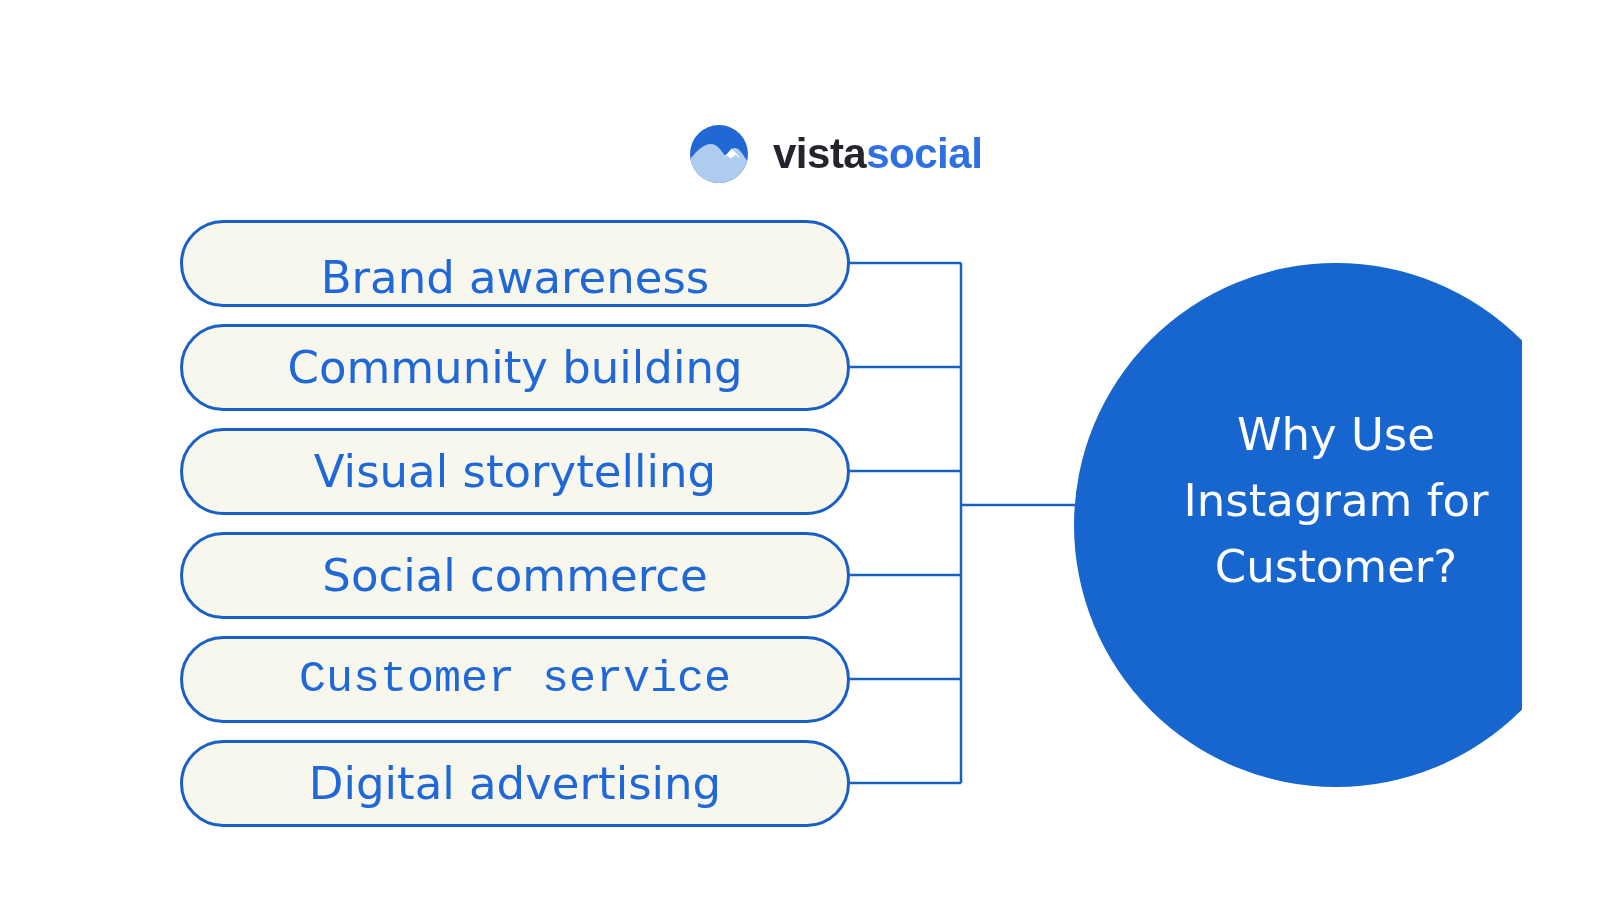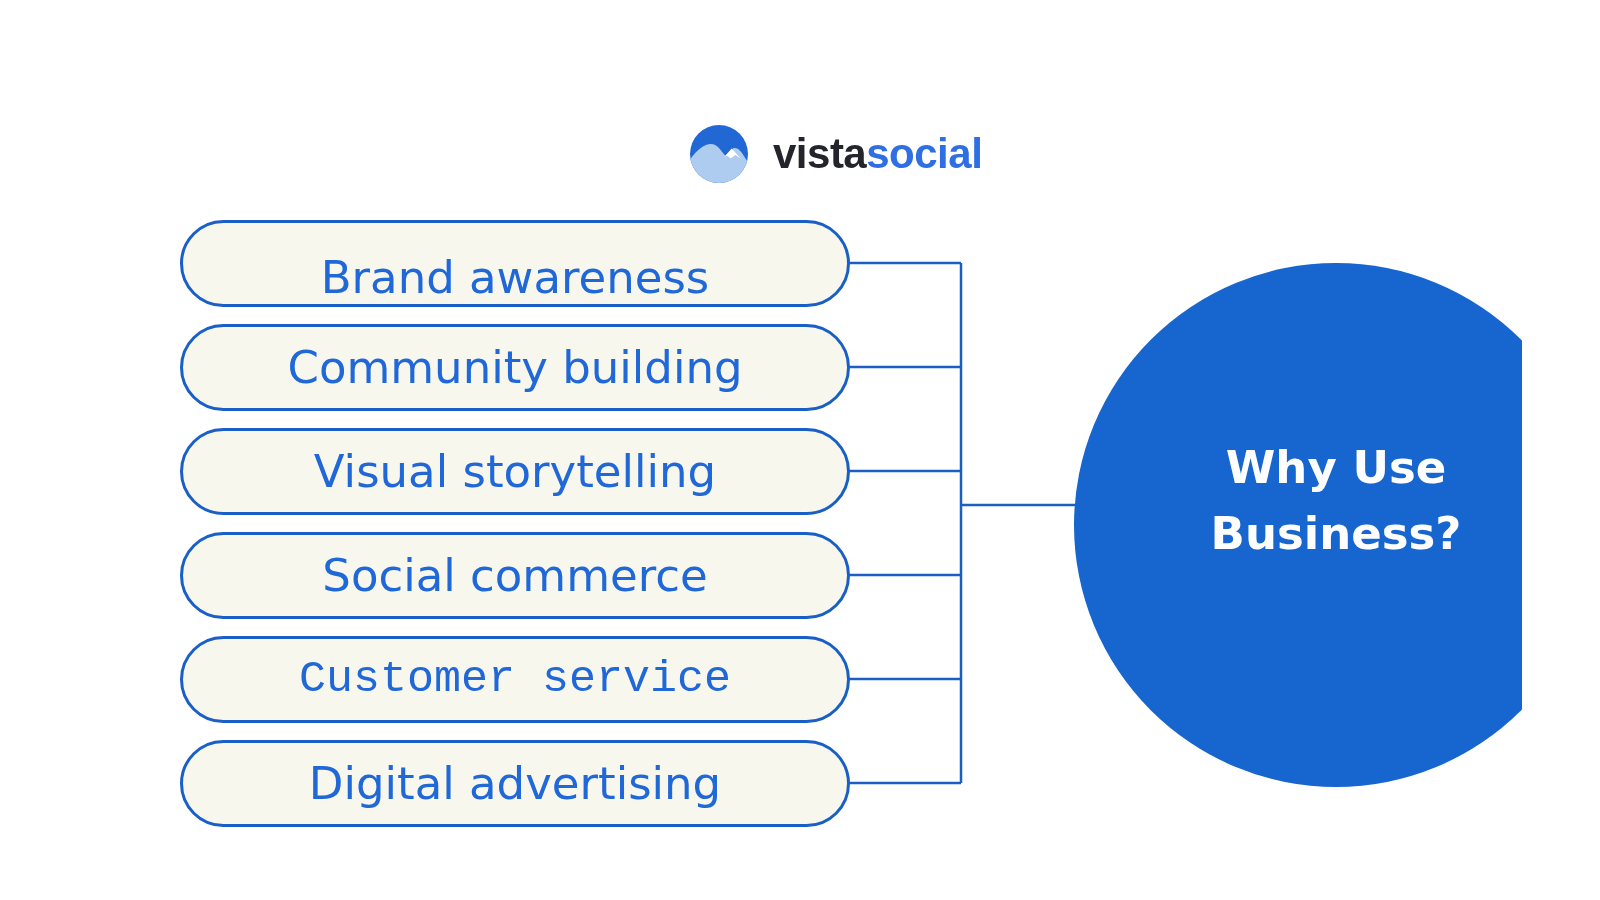--- a/index.html
+++ b/index.html
@@ -97,21 +97,21 @@
     background: var(--circle-fill);
     display: flex;
     align-items: center;
     justify-content: center;
   }
   .big-circle .title {
     transform: translateY(-24px);
     text-align: center;
     color: var(--circle-text);
     font-size: 45px;
-    font-weight: 700;
+    font-weight: 400;
     line-height: 66px;
   }
 </style>
 </head>
 <body>
 
 <div class="canvas">
 
   <div class="logo">
     <svg class="logo-mark" viewBox="0 0 64 64" aria-hidden="true">
@@ -157,17 +157,18 @@
   <div class="pill p4">
     <span>Customer service</span>
   </div>
   <div class="pill p5">
     <span>Digital advertising</span>
   </div>
 
   <div class="big-circle">
     <div class="title">
       <div>Why Use</div>
-      <div>Business?</div>
+      <div>Instagram for</div>
+      <div>Customer?</div>
     </div>
   </div>
 
 </div>
 
 </body></html>

